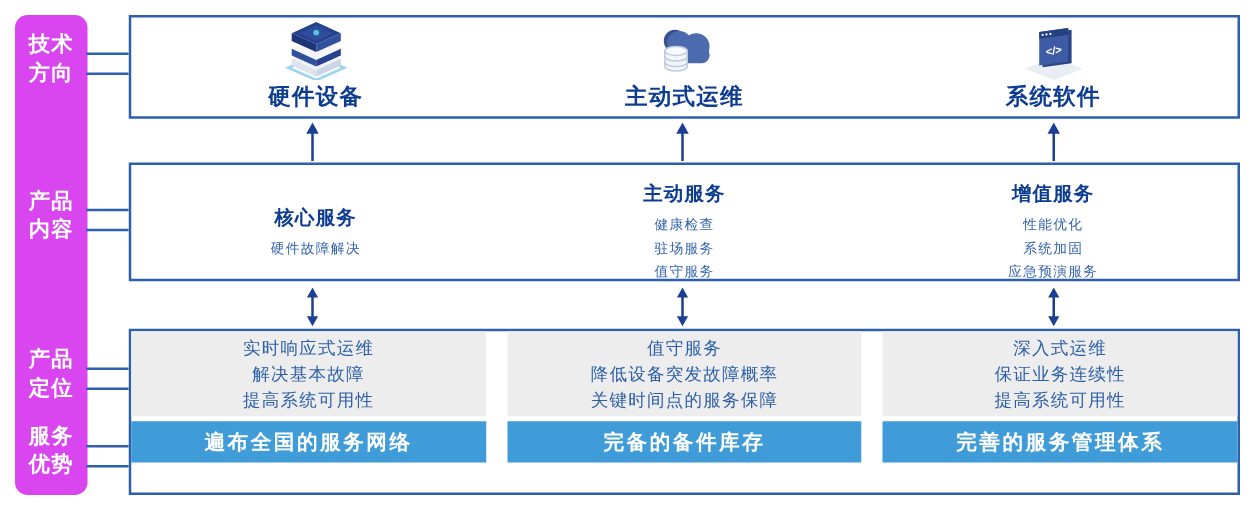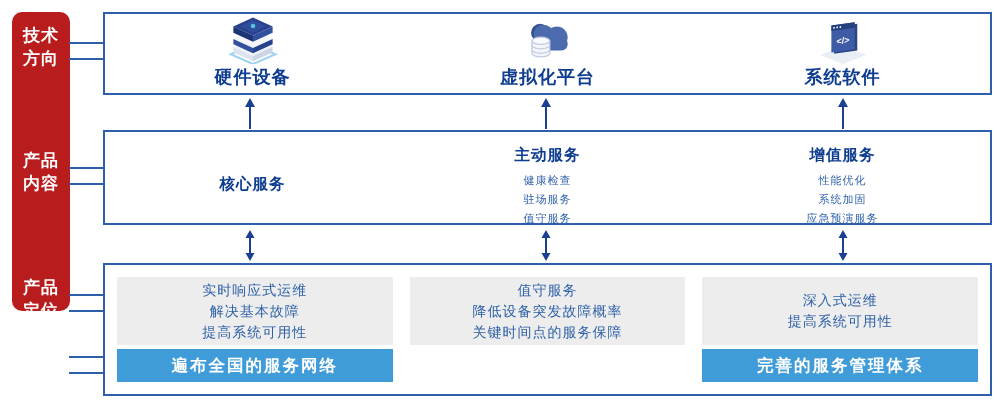--- a/index.html
+++ b/index.html
@@ -2,41 +2,41 @@
 <html><head>
 <meta charset="utf-8">
 <style>
   html,body{margin:0;padding:0;background:#fff;}
   .canvas{
     position:relative;width:1000px;height:407px;background:#ffffff;
     font-family:"Liberation Sans","DejaVu Sans",sans-serif;overflow:hidden;
   }
   
   .sidebar{
-    position:absolute;left:12px;top:12px;width:58px;height:299px;
-    background:#b91c1c;border-radius:10px;
+    position:absolute;left:12px;top:12px;width:58px;height:384px;
+    background:#d946ef;border-radius:10px;
   }
   .side-label{
     position:absolute;left:0;width:58px;text-align:center;color:#ffffff;
     font-weight:bold;font-size:17px;line-height:23px;letter-spacing:1px;
   }
   .side-label-1{top:12px;}
   .side-label-2{top:137px;}
   .side-label-3{top:264px;}
   .side-label-4{top:325px;}
   
   .conn{position:absolute;left:69px;width:34px;height:2px;background:#2E5FAC;}
   
   .frame{
     position:absolute;left:103px;width:889px;background:#ffffff;
     border:2px solid #2E5FAC;box-sizing:border-box;display:flex;
   }
   .top-box{top:12px;height:83px;}
   .mid-box{top:130px;height:95px;}
-  .bottom-box{top:263px;height:133px;padding:12px;gap:17px;}
+  .bottom-box{top:263px;height:133px;gap:17px;}
   
   .tech-cell{flex:1;display:flex;flex-direction:column;align-items:center;justify-content:flex-end;padding-bottom:4px;}
   .tech-icon{width:64px;height:52px;display:block;}
   .tech-label{font-size:18px;font-weight:bold;color:#0D3C90;letter-spacing:1px;margin-top:1px;}
   
   .svc-group{flex:1;display:flex;flex-direction:column;align-items:center;justify-content:center;margin-top:18px;}
   .svc-title{font-size:15.5px;font-weight:bold;color:#0D3C90;letter-spacing:1px;margin-bottom:5px;}
   .svc-item{font-size:11px;color:#3263AE;line-height:19px;letter-spacing:1px;}
   
   .pos-col{flex:1;display:flex;flex-direction:column;}
@@ -114,21 +114,21 @@
         <circle cx="23" cy="21" r="10" fill="#35518F"></circle>
         <circle cx="27" cy="23" r="11" fill="#4C6BAE"></circle>
         <circle cx="42" cy="26" r="12" fill="#4C6BAE"></circle>
         <rect x="16" y="26" width="38" height="15" rx="7" fill="#4C6BAE"></rect>
 
         <path d="M14 30 v14 a10 4 0 0 0 20 0 v-14 z" fill="#F2F5FA" stroke="#BFCBDF" stroke-width="1.4"></path>
         <ellipse cx="24" cy="30" rx="10" ry="4" fill="#F8FAFD" stroke="#BFCBDF" stroke-width="1.4"></ellipse>
         <path d="M14 35 a10 4 0 0 0 20 0" fill="none" stroke="#BFCBDF" stroke-width="1.4"></path>
         <path d="M14 40 a10 4 0 0 0 20 0" fill="none" stroke="#BFCBDF" stroke-width="1.4"></path>
       </svg>
-      <div class="tech-label">虚拟化平台</div>
+      <div class="tech-label">主动式运维</div>
     </div>
 
     <div class="tech-cell">
       <svg class="tech-icon" viewBox="0 0 64 56">
         <polygon points="32,36 58,46 32,56 6,46" fill="#E9EDF4"></polygon>
         <g transform="translate(19,13) skewY(-8)">
           <rect x="3" y="2" width="26" height="30" fill="#2B4687"></rect>
           <rect x="0" y="0" width="26" height="30" fill="#3E5CA5"></rect>
           <rect x="0" y="0" width="26" height="6" fill="#24407F"></rect>
           <circle cx="3" cy="3" r="1" fill="#ffffff"></circle>
@@ -150,20 +150,21 @@
     <polygon points="6,0 11,9 1,9" fill="#1B3F92"></polygon>
   </svg>
   <svg class="arrow" style="left:837px;top:98px" width="12" height="31">
     <line x1="6" y1="8" x2="6" y2="31" stroke="#1B3F92" stroke-width="2"></line>
     <polygon points="6,0 11,9 1,9" fill="#1B3F92"></polygon>
   </svg>
 
   <div class="frame mid-box">
     <div class="svc-group">
       <div class="svc-title">核心服务</div>
+      <div class="svc-item">硬件故障解决</div>
     </div>
     <div class="svc-group">
       <div class="svc-title">主动服务</div>
       <div class="svc-item">健康检查</div>
       <div class="svc-item">驻场服务</div>
       <div class="svc-item">值守服务</div>
     </div>
     <div class="svc-group">
       <div class="svc-title">增值服务</div>
       <div class="svc-item">性能优化</div>
@@ -198,24 +199,26 @@
       </div>
       <div class="pos-banner">遍布全国的服务网络</div>
     </div>
 
     <div class="pos-col">
       <div class="pos-panel">
         <div class="pos-line">值守服务</div>
         <div class="pos-line">降低设备突发故障概率</div>
         <div class="pos-line">关键时间点的服务保障</div>
       </div>
+      <div class="pos-banner">完备的备件库存</div>
     </div>
 
     <div class="pos-col">
       <div class="pos-panel">
         <div class="pos-line">深入式运维</div>
+        <div class="pos-line">保证业务连续性</div>
         <div class="pos-line">提高系统可用性</div>
       </div>
       <div class="pos-banner">完善的服务管理体系</div>
     </div>
   </div>
 
 </div>
 
 </body></html>

